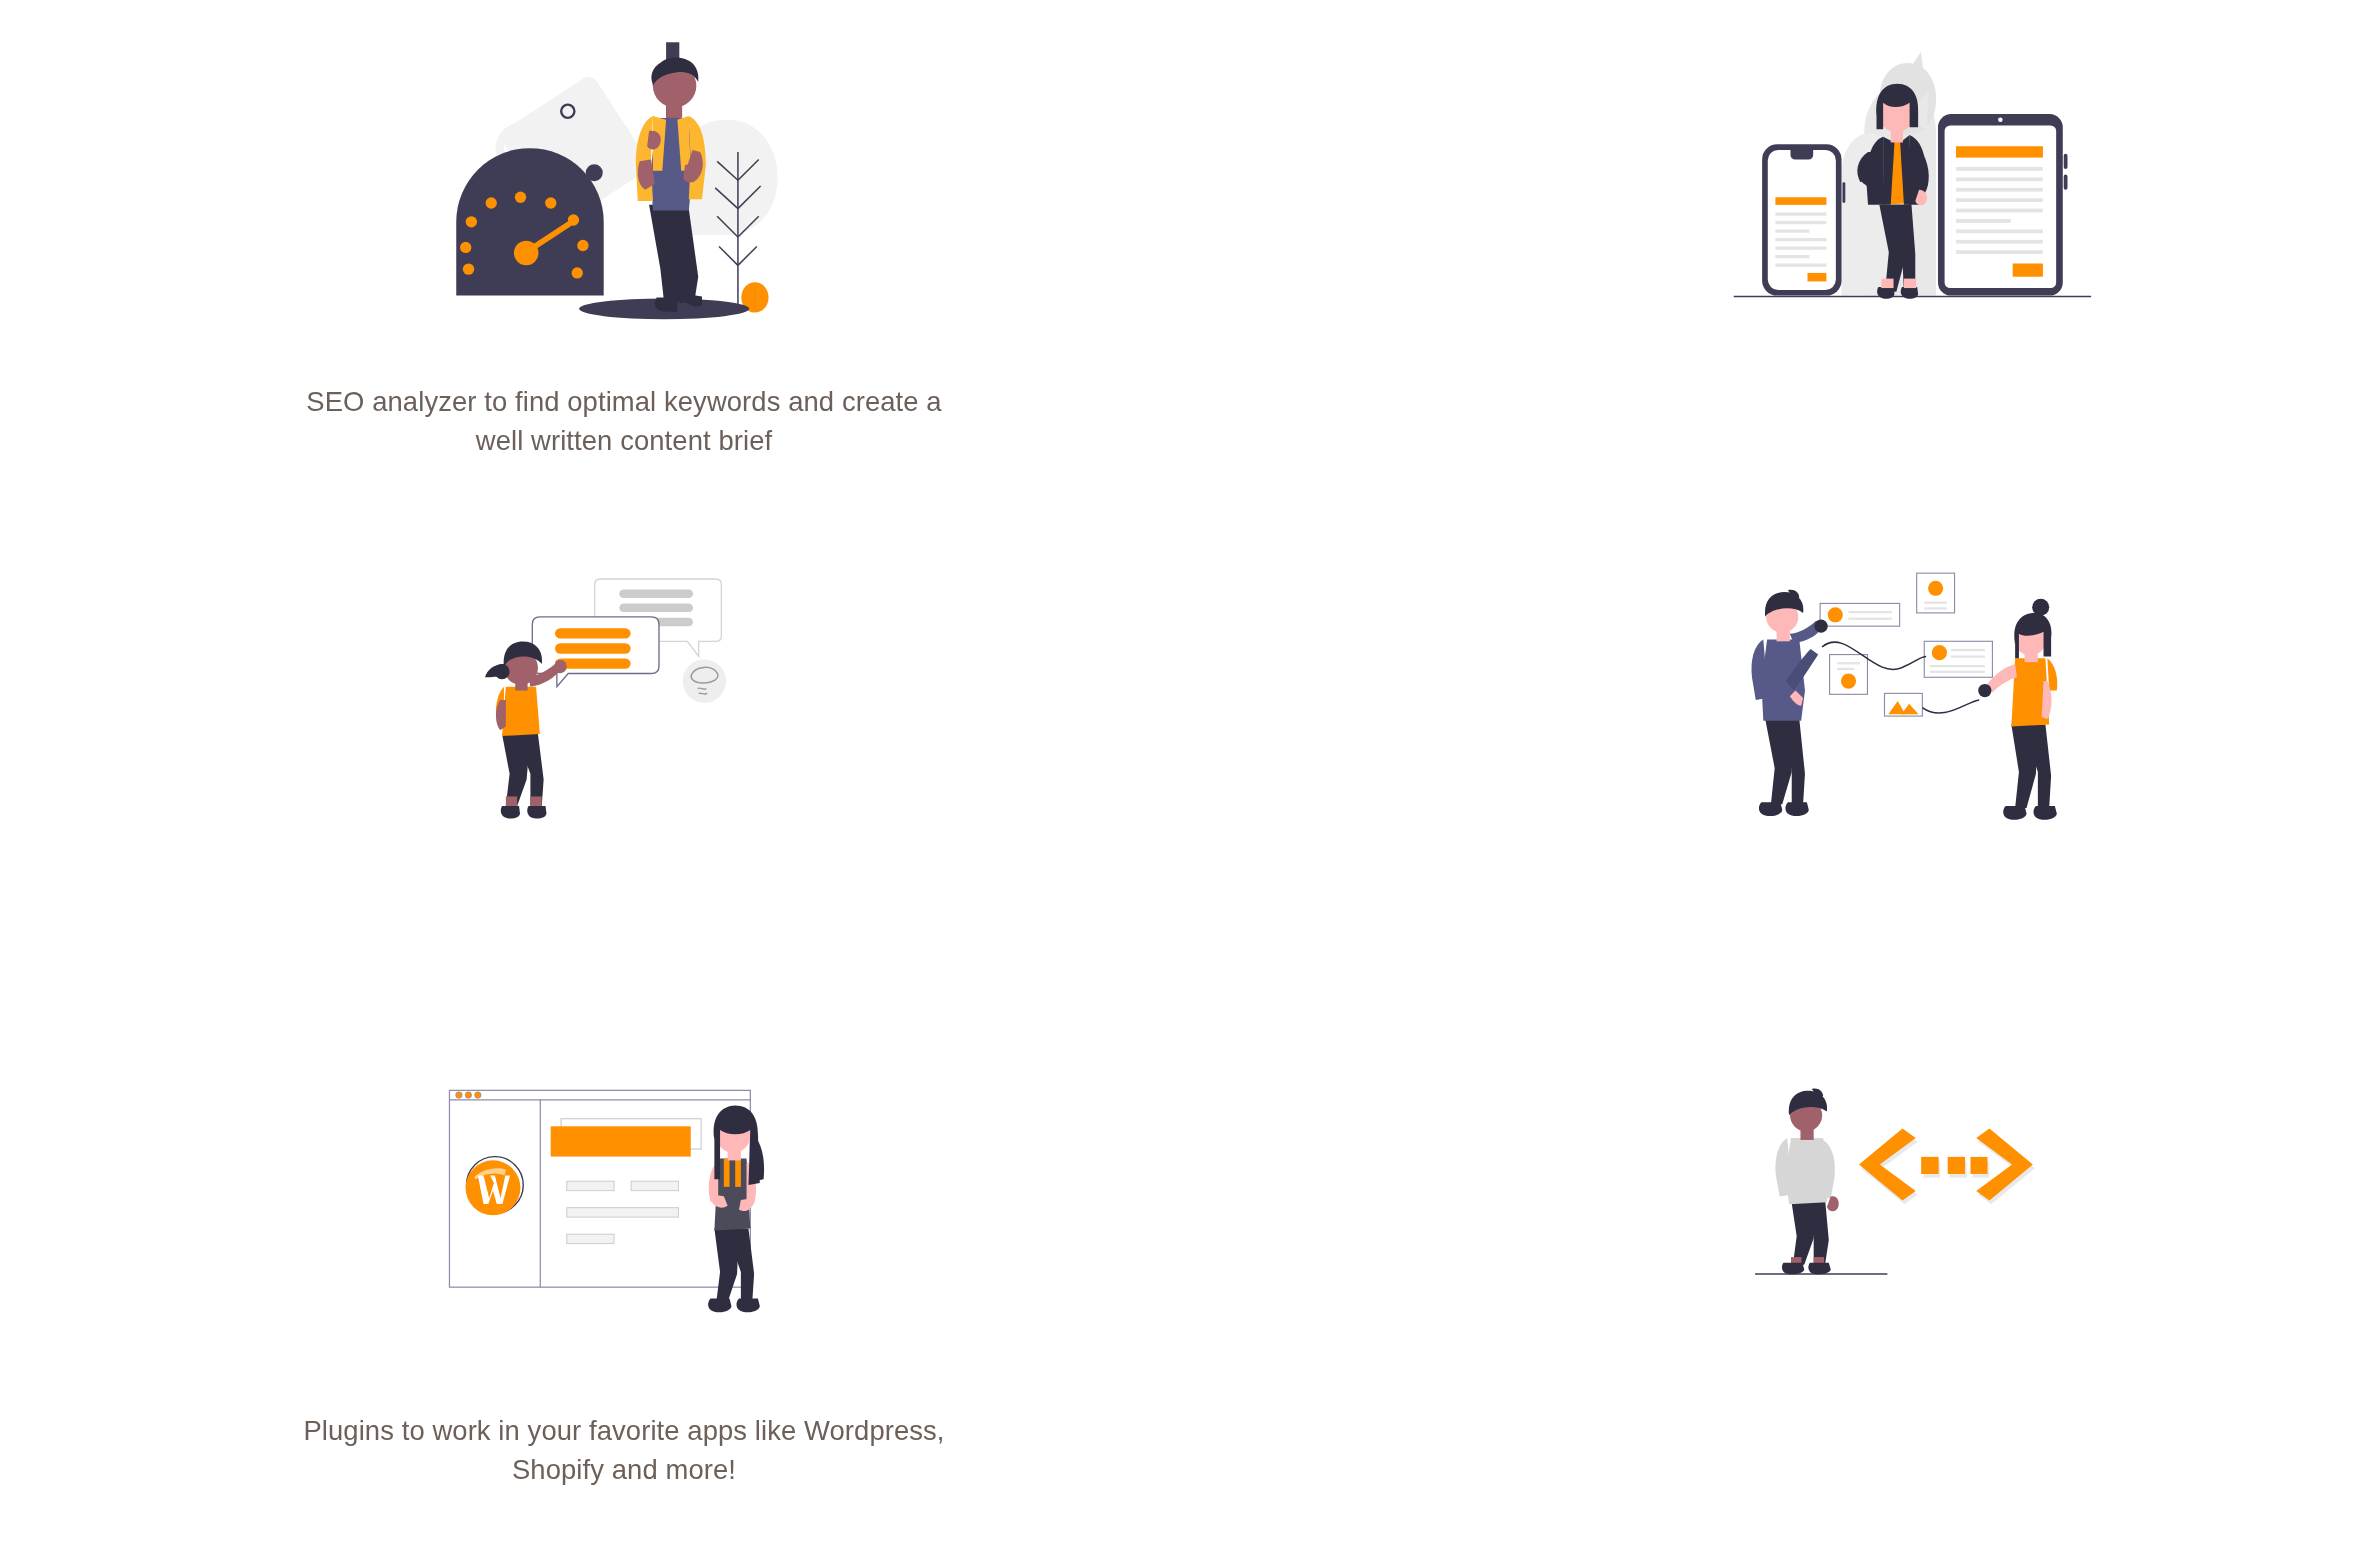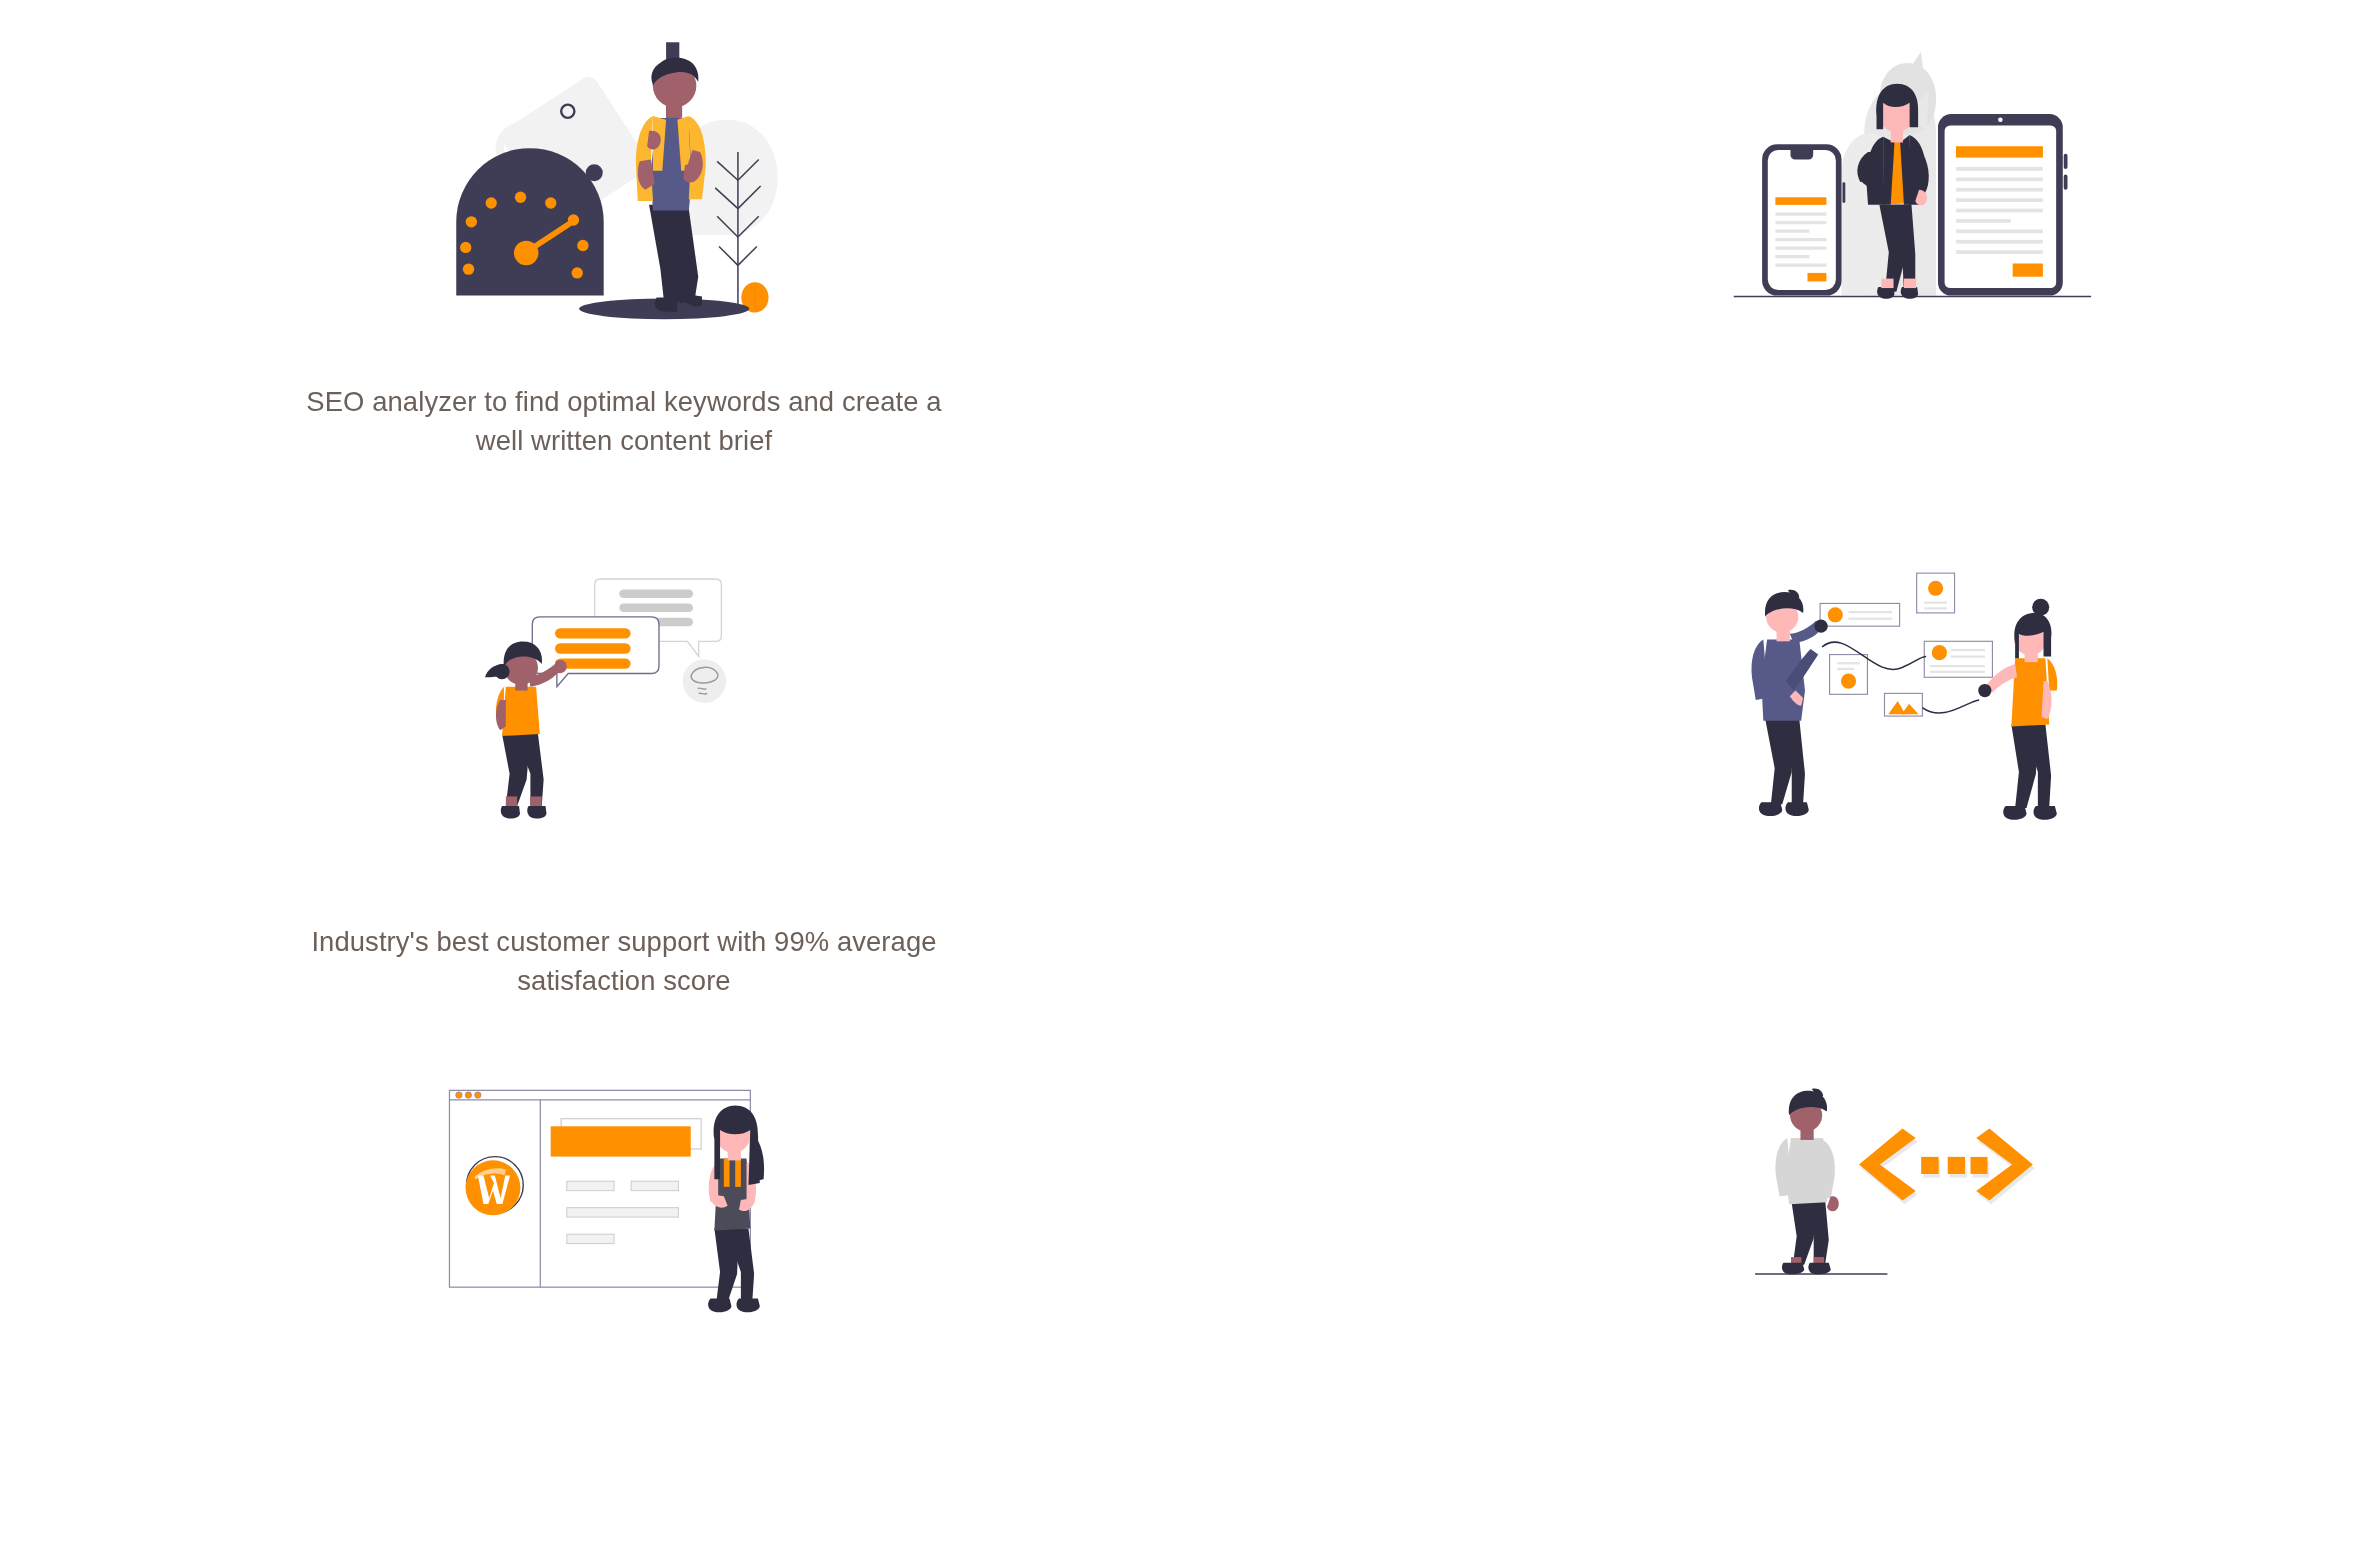--- a/index.html
+++ b/index.html
@@ -266,21 +266,20 @@
 
         <circle cx="56" cy="116" r="18" fill="#a0616a"></circle>
 
         <path d="M38 116 C36 98 44 88 58 88 C72 88 80 98 78 112 C72 104 58 102 48 106 C42 108 39 112 38 116 Z" fill="#2f2e41"></path>
         <path d="M38 112 C28 112 20 118 18 126 C26 126 32 126 38 122 Z" fill="#2f2e41"></path>
         <circle cx="36" cy="120" r="8" fill="#2f2e41"></circle>
 
         <rect x="50" y="130" width="13" height="10" fill="#a0616a"></rect>
       </svg>
     </div>
-    <div class="caption">Industry's best customer support with 99% average satisfaction score</div>
   </div>
 
   <div class="feature-cell col-right row2">
     <div class="illus-wrap">
       <svg width="360" height="284" viewBox="0 0 380 300" xmlns="http://www.w3.org/2000/svg">
 
         <rect x="196" y="16" width="40" height="42" fill="#ffffff" stroke="#8e8ba8" stroke-width="1.2"></rect>
         <circle cx="216" cy="32" r="8" fill="#ff9100"></circle>
         <rect x="204" y="46" width="24" height="2.4" fill="#e4e4e4"></rect>
         <rect x="204" y="52" width="24" height="2.4" fill="#e4e4e4"></rect>
@@ -395,20 +394,21 @@
         <path d="M286 148 C290 156 298 158 304 154 L300 144 L288 142 Z" fill="#ffb8b8"></path>
         <path d="M332 150 C330 158 322 162 316 158 L318 148 L330 146 Z" fill="#ffb8b8"></path>
 
         <circle cx="310" cy="80" r="18" fill="#ffb8b8"></circle>
 
         <path d="M290 84 C286 60 298 48 312 48 C328 48 336 60 336 78 L338 130 L326 132 L328 74 C320 80 304 80 296 74 L296 126 L290 126 Z" fill="#2f2e41"></path>
         <path d="M330 78 C340 86 344 104 342 126 L332 128 L332 86 Z" fill="#2f2e41"></path>
         <rect x="304" y="94" width="14" height="12" fill="#ffb8b8"></rect>
       </svg>
     </div>
+    <div class="caption">Plugins to work in your favorite apps like Wordpress, Shopify and more!</div>
   </div>
 
   <div class="feature-cell col-right row3">
     <div class="illus-wrap">
       <svg width="312" height="274" viewBox="0 0 330 290" xmlns="http://www.w3.org/2000/svg">
 
         <line x1="0" y1="216" x2="140" y2="216" stroke="#3f3d56" stroke-width="1.6"></line>
 
         <path d="M38 136 L64 136 L62 178 L52 206 L40 206 L44 176 Z" fill="#2f2e41"></path>
         <path d="M50 136 L74 136 L78 180 L74 206 L62 206 L62 176 Z" fill="#2f2e41"></path>

